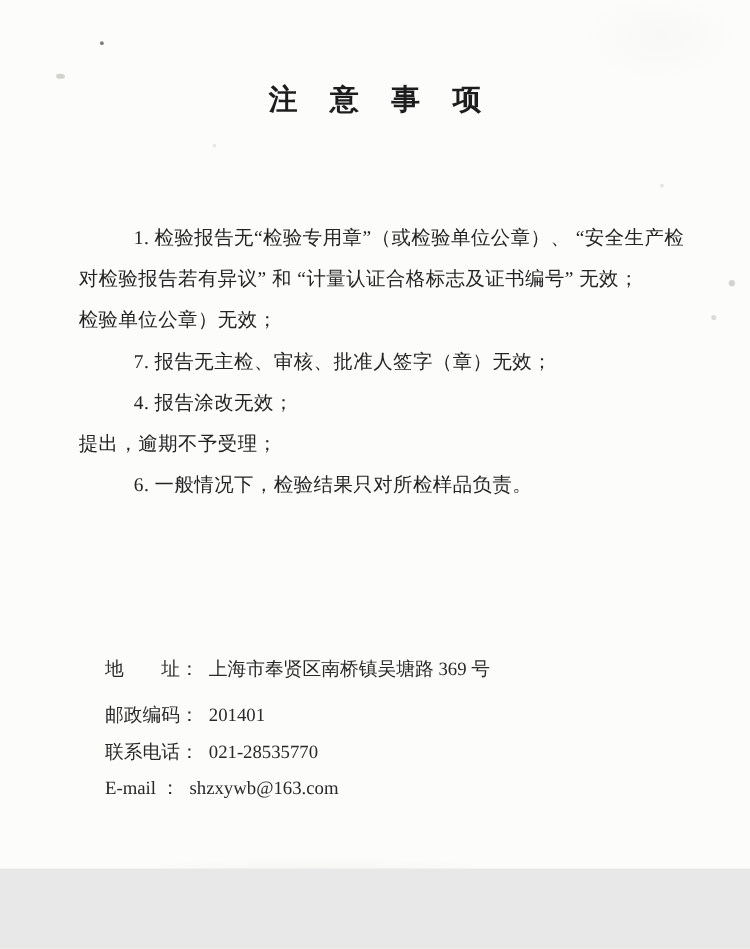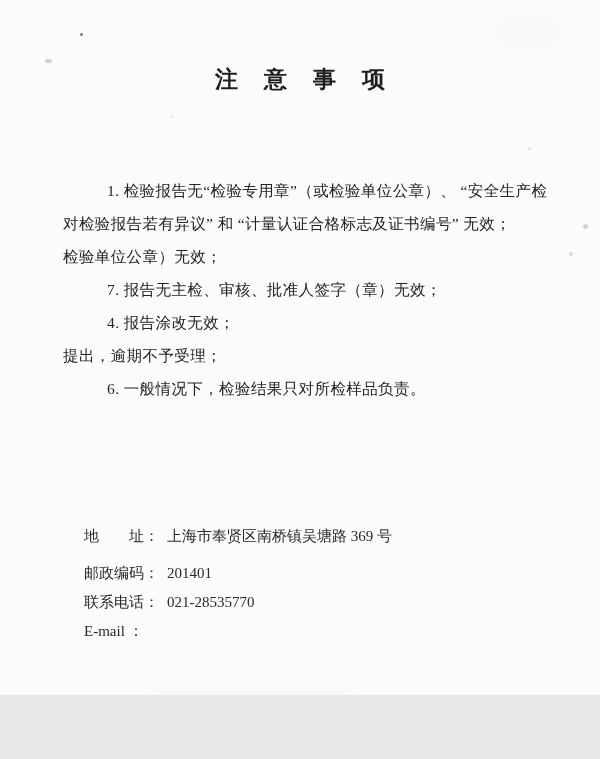--- a/index.html
+++ b/index.html
@@ -83,20 +83,21 @@
     <div class="contact-row">
       <span class="contact-label">邮政编码：</span>
       <span class="contact-value">201401</span>
     </div>
     <div class="contact-row">
       <span class="contact-label">联系电话：</span>
       <span class="contact-value">021-28535770</span>
     </div>
     <div class="contact-row">
       <span class="contact-label">E-mail ：</span>
+      <span class="contact-value">shzxywb@163.com</span>
     </div>
   </div>
 
   <div class="speck s1"></div>
   <div class="speck s2"></div>
   <div class="speck s3"></div>
   <div class="speck s4"></div>
   <div class="speck s5"></div>
   <div class="speck s6"></div>
 

